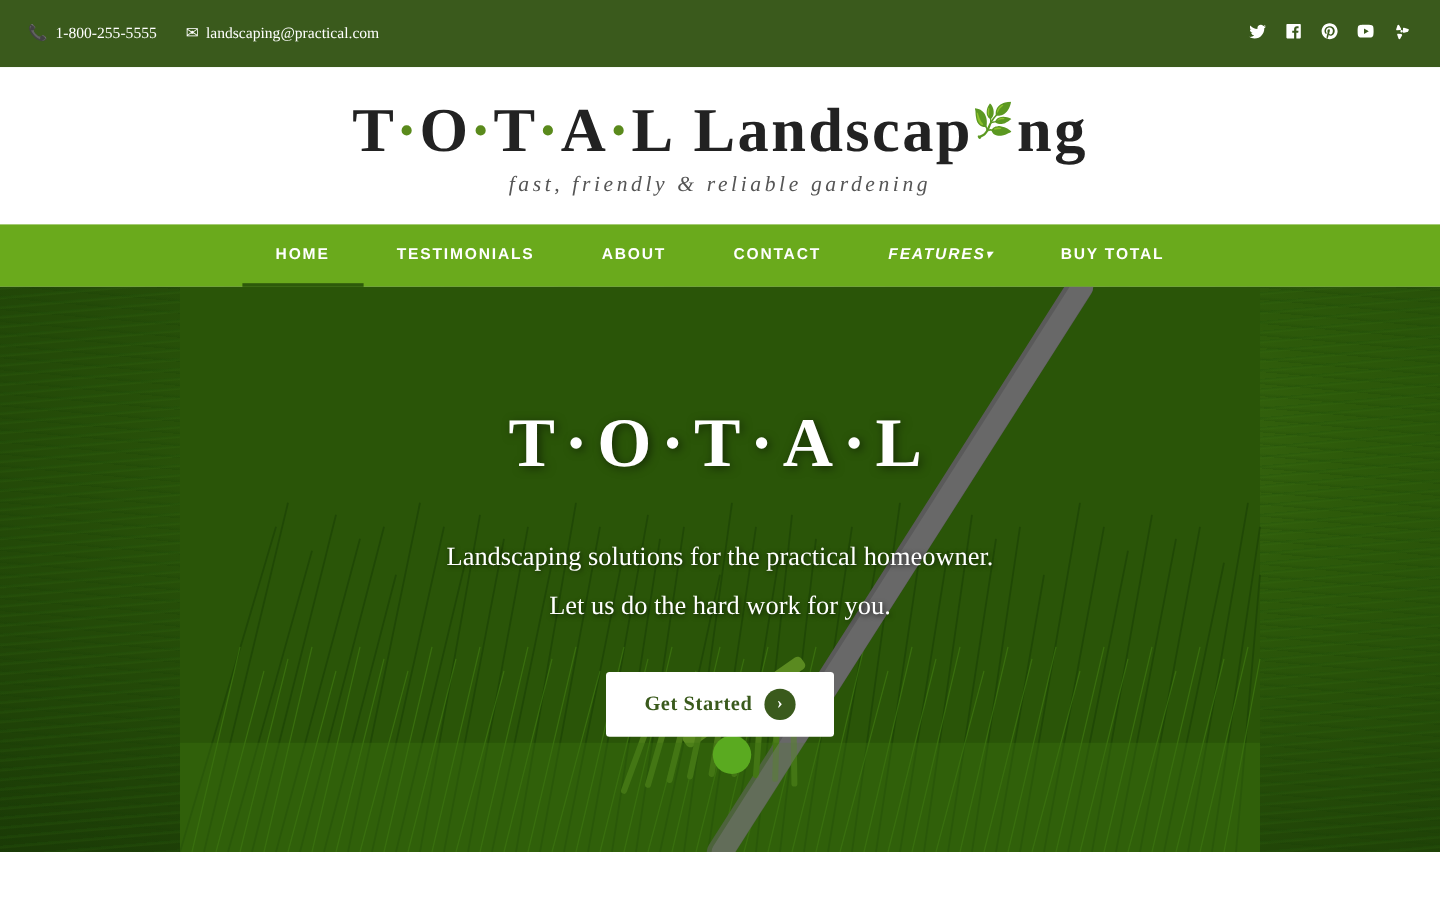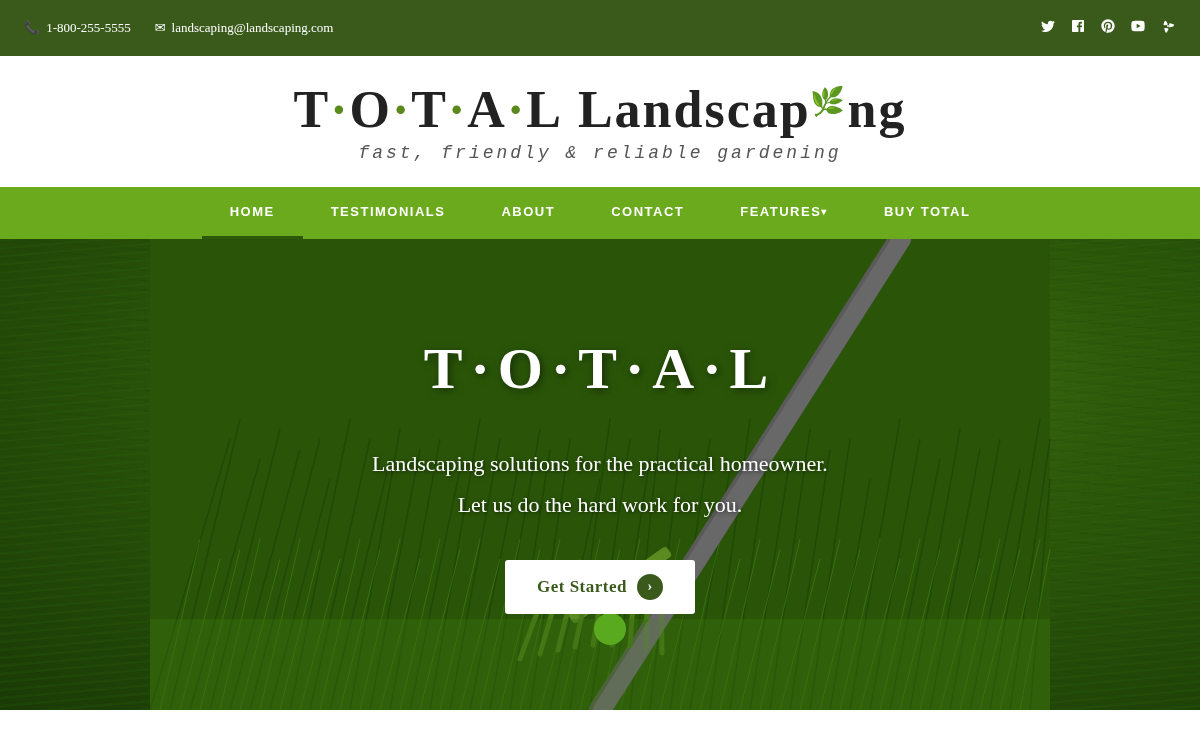--- a/index.html
+++ b/index.html
@@ -52,21 +52,21 @@
     .logo-leaves {
       position: relative;
       top: -8px;
       font-size: 28px;
     }
     .logo-subtitle {
       font-size: 18px;
       color: #555;
       letter-spacing: 3px;
       font-style: italic;
-      font-family: Liberation Mono, monospace;
+      font-family: Liberation Serif, serif;
       margin-top: 4px;
     }
 
     
     #navbar {
       background-color: #6aaa1c;
       display: flex;
       align-items: center;
       justify-content: center;
       height: 52px;
@@ -84,21 +84,21 @@
       align-items: center;
       cursor: pointer;
       text-decoration: none;
       text-transform: uppercase;
       border-bottom: 3px solid transparent;
     }
     .nav-item.active {
       border-bottom: 3px solid #2d5a0a;
       color: #fff;
     }
-    .nav-features { display: flex; align-items: center; gap: 0; }
+    .nav-features { display: flex; align-items: center; gap: 0; font-style: italic; }
     .chevron { font-size: 10px; }
 
     
     #hero {
       position: relative;
       height: 471px;
       background: #3a6614;
       overflow: hidden;
       display: flex;
       flex-direction: column;
@@ -208,21 +208,21 @@
 <body>
 
 <div id="topbar">
   <div class="topbar-left">
     <div class="topbar-contact">
       <span class="phone-icon"></span>
       <span>1-800-255-5555</span>
     </div>
     <div class="topbar-contact">
       <span class="email-icon"></span>
-      <span>landscaping@landscaping.com</span>
+      <span>landscaping@practical.com</span>
     </div>
   </div>
   <div class="topbar-right">
     <a class="social-icon" href="#">
       <svg width="16" height="16" viewBox="0 0 24 24" fill="white">
           <path d="M22.46 6c-.77.35-1.6.58-2.46.69.88-.53 1.56-1.37 1.88-2.38-.83.5-1.75.85-2.72 1.05C18.37 4.5 17.26 4 16 4c-2.35 0-4.27 1.92-4.27 4.29 0 .34.04.67.11.98C8.28 9.09 5.11 7.38 3 4.79c-.37.63-.58 1.37-.58 2.15 0 1.49.75 2.81 1.91 3.56-.71 0-1.37-.2-1.95-.5v.03c0 2.08 1.48 3.82 3.44 4.21a4.22 4.22 0 0 1-1.93.07 4.28 4.28 0 0 0 4 2.98 8.521 8.521 0 0 1-5.33 1.84c-.34 0-.68-.02-1.02-.06C3.44 20.29 5.7 21 8.12 21 16 21 20.33 14.46 20.33 8.79c0-.19 0-.37-.01-.56.84-.6 1.56-1.36 2.14-2.23z"></path>
         </svg>
     </a>
     <a class="social-icon" href="#">
       <svg width="16" height="16" viewBox="0 0 24 24" fill="white">

